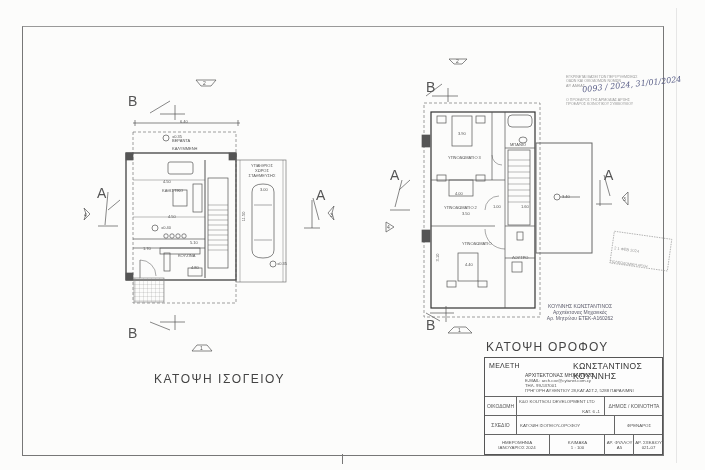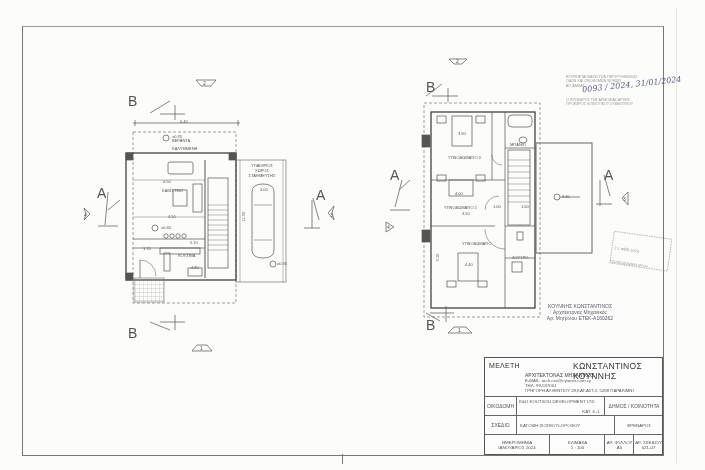--- a/index.html
+++ b/index.html
@@ -221,20 +221,22 @@
   <span class="lbl small" style="left:444px;top:205px;">ΥΠΝΟΔΩΜΑΤΙΟ 2</span>
   <span class="lbl small" style="left:462px;top:211px;">3.50</span>
   <span class="lbl small" style="left:493px;top:204px;">1.00</span>
   <span class="lbl small" style="left:462px;top:241px;">ΥΠΝΟΔΩΜΑΤΙΟ</span>
   <span class="lbl small" style="left:465px;top:262px;">4.40</span>
   <span class="lbl small" style="left:434px;top:255px;transform:rotate(-90deg);">3.10</span>
   <span class="lbl small" style="left:512px;top:255px;">ΛΟΥΤΡΟ</span>
   <span class="lbl small" style="left:521px;top:204px;">1.60</span>
   <span class="lbl small" style="left:562px;top:194px;">3.40</span>
 
+  <div class="lbl title-ground">ΚΑΤΟΨΗ ΙΣΟΓΕΙΟΥ</div>
+  <div class="lbl title-upper">ΚΑΤΟΨΗ ΟΡΟΦΟΥ</div>
 
   <div class="approval">
     <div>ΕΓΚΡΙΝΕΤΑΙ ΒΑΣΕΙ ΤΩΝ ΠΕΡΙ ΡΥΘΜΙΣΕΩΣ</div>
     <div>ΟΔΩΝ ΚΑΙ ΟΙΚΟΔΟΜΩΝ ΝΟΜΩΝ</div>
     <div>ΑΡ. ΑΔΕΙΑΣ</div>
     <div style="height:10px"></div>
     <div>Ο ΠΡΟΕΔΡΟΣ ΤΗΣ ΑΡΜΟΔΙΑΣ ΑΡΧΗΣ</div>
     <div>ΠΡΟΕΔΡΟΣ ΚΟΙΝΟΤΙΚΟΥ ΣΥΜΒΟΥΛΙΟΥ</div>
   </div>
   <div class="hand">0093 / 2024, 31/01/2024</div>

